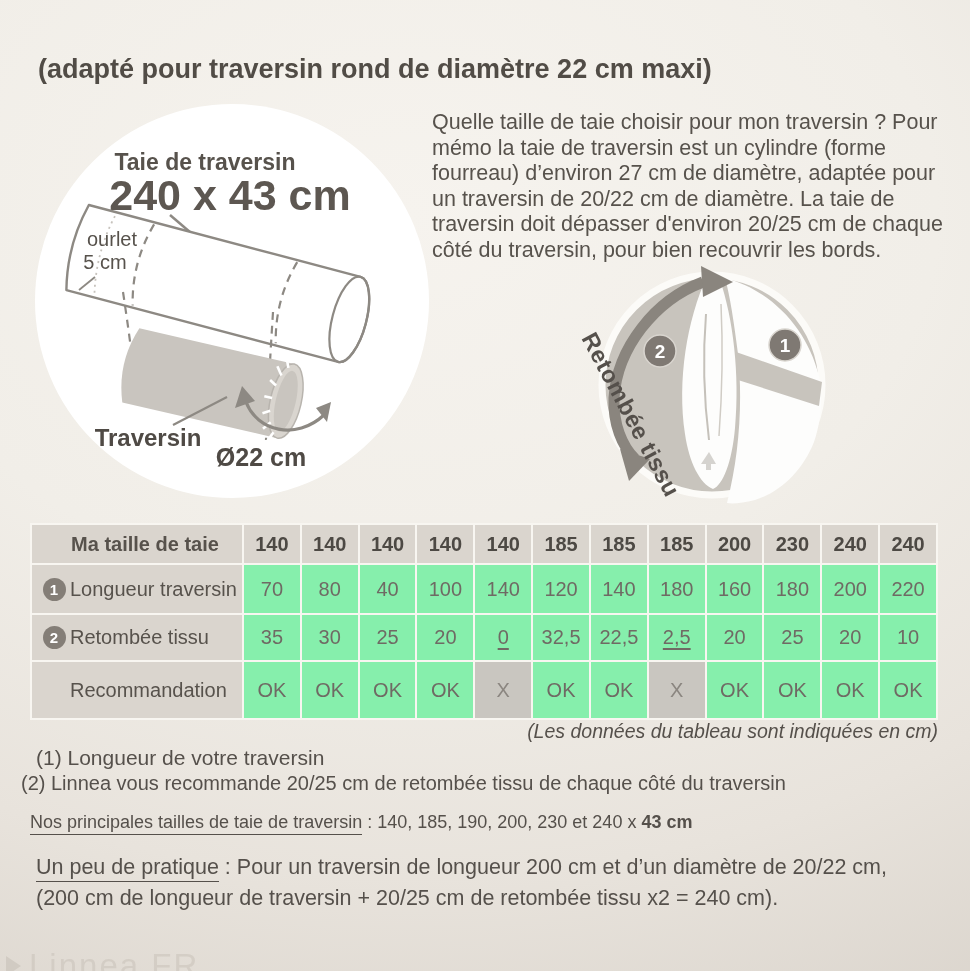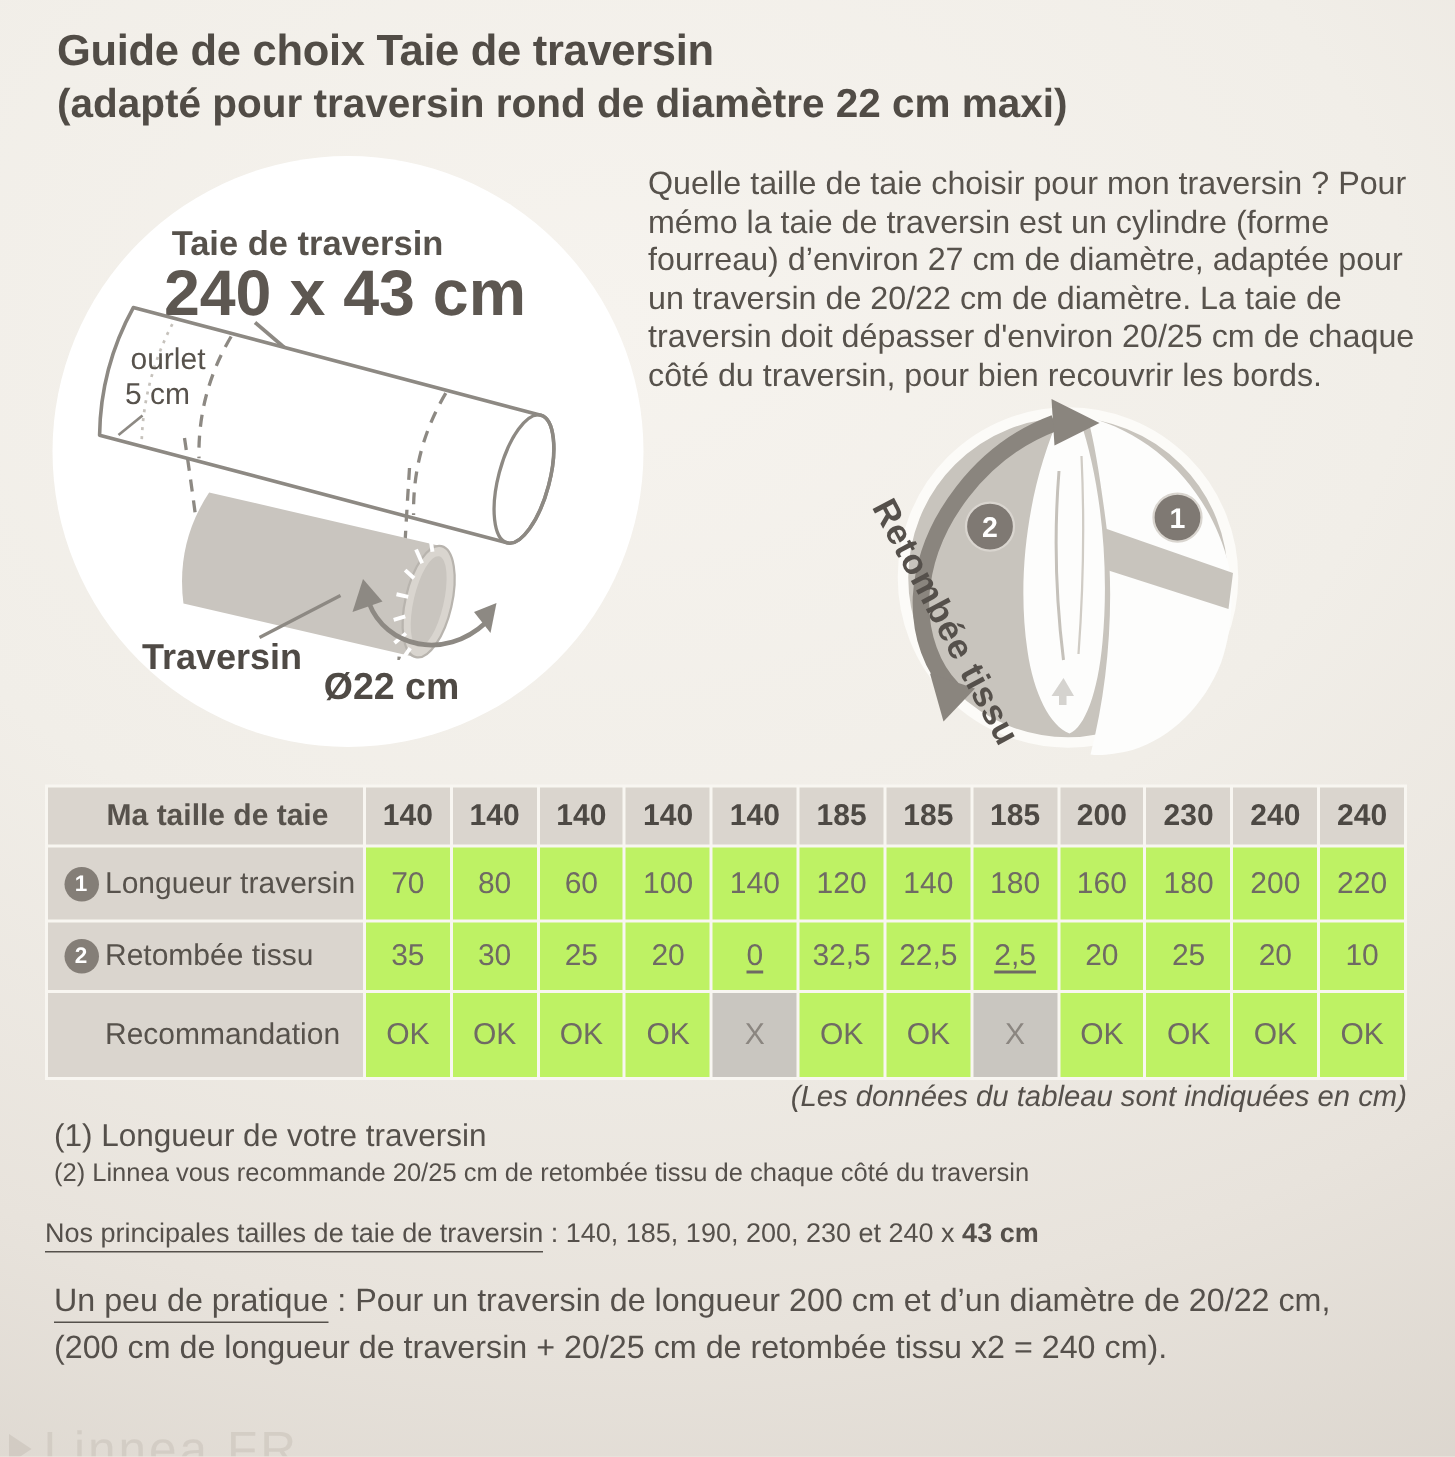--- a/index.html
+++ b/index.html
@@ -19,47 +19,46 @@
   .dt-bolster{font:700 24px "Liberation Sans",sans-serif;fill:#4f4a45;}
   .dt-diam{font:700 25px "Liberation Sans",sans-serif;fill:#4f4a45;}
   .ret-label{font:700 23.5px "Liberation Sans",sans-serif;fill:#55504b;letter-spacing:0.5px;}
   .badge-num{font:700 19px "Liberation Sans",sans-serif;fill:#ffffff;}
 
   .size-table{
     position:absolute;left:30px;top:523px;width:908px;box-sizing:border-box;
     display:grid;grid-template-columns:210px repeat(12,1fr);
     gap:2px;padding:2px;background:#f8f6f1;
   }
-  .cell{display:flex;align-items:center;justify-content:center;background:#bef264;font-size:20px;color:#6f6a64;}
+  .cell{display:flex;align-items:center;justify-content:center;background:#86efac;font-size:20px;color:#6f6a64;}
   .r0{height:38px;}.r1{height:48px;}.r2{height:45px;}.r3{height:56px;}
   .head-val{background:#dad5ce;font-weight:700;color:#4d4944;}
   .label-cell{background:#dad5ce;justify-content:flex-start;padding-left:6px;color:#57524c;}
   .label-cell.header-cell{justify-content:center;font-weight:700;padding-left:16px;}
   .badge-slot{width:32px;display:flex;justify-content:center;flex:none;}
   .badge{width:23px;height:23px;border-radius:50%;background:#847e77;color:#fff;font-weight:700;font-size:15px;display:flex;align-items:center;justify-content:center;}
   .shaded{background:#c9c6c0;color:#8b8680;}
   .u span{text-decoration:underline;text-underline-offset:4px;}
 
   .unit-note{position:absolute;right:32px;top:720px;font-size:19.5px;font-style:italic;color:#55504b;}
   .footnote1{position:absolute;left:36px;top:746px;font-size:21px;}
-  .footnote2{position:absolute;left:36px;top:772px;font-size:17px;}
+  .footnote2{position:absolute;left:21px;top:772px;font-size:20px;}
   .sizes-line{position:absolute;left:30px;top:812px;font-size:18px;}
   .practice{position:absolute;left:36px;top:852px;width:905px;font-size:21.5px;line-height:31px;}
   .ul{border-bottom:1.5px solid #55504b;padding-bottom:2px;}
   .b{font-weight:700;}
   .watermark{position:absolute;left:6px;bottom:-14px;display:flex;align-items:center;gap:8px;opacity:0.55;}
   .wm-tri{width:0;height:0;border-left:15px solid #c6bfb6;border-top:10px solid transparent;border-bottom:10px solid transparent;display:inline-block;}
   .wm-text{font-size:33px;color:#c9c2b9;letter-spacing:2px;}
 </style>
 </head>
 <body>
 
 <div class="page">
 
-  <div class="title">Guide de choix Taie de traversin</div>
   <div class="subtitle">(adapté pour traversin rond de diamètre 22 cm maxi)</div>
 
   <div class="intro">Quelle taille de taie choisir pour mon traversin ? Pour mémo la taie de traversin est un cylindre (forme fourreau) d’environ 27 cm de diamètre, adaptée pour un traversin de 20/22 cm de diamètre. La taie de traversin doit dépasser d'environ 20/25 cm de chaque côté du traversin, pour bien recouvrir les bords.</div>
 
   <svg class="taie-svg" viewBox="0 0 398 404" width="398" height="404">
     <circle cx="199" cy="201" r="197" fill="#ffffff"></circle>
     <text class="dt-title" x="172" y="70" text-anchor="middle">Taie de traversin</text>
     <text class="dt-size" x="197" y="110" text-anchor="middle">240 x 43 cm</text>
     <line x1="137" y1="115" x2="185" y2="156" stroke="#8d8983" stroke-width="2.5"></line>
     <g transform="translate(52,104) rotate(14.8)">
@@ -162,21 +161,21 @@
         </span>
         <span>Longueur traversin</span>
       </div>
       <div class="cell data-val r1">
         <span>70</span>
       </div>
       <div class="cell data-val r1">
         <span>80</span>
       </div>
       <div class="cell data-val r1">
-        <span>60</span>
+        <span>40</span>
       </div>
       <div class="cell data-val r1">
         <span>100</span>
       </div>
       <div class="cell data-val r1">
         <span>140</span>
       </div>
       <div class="cell data-val r1">
         <span>120</span>
       </div>

